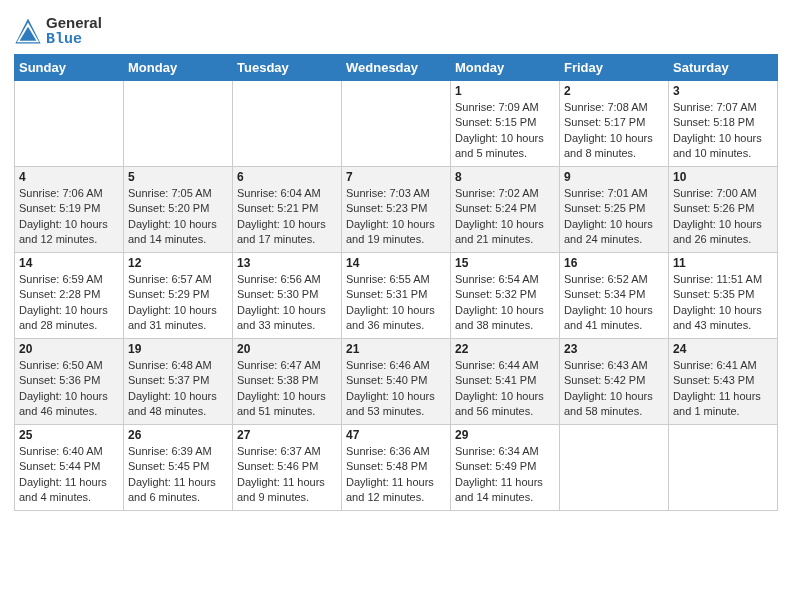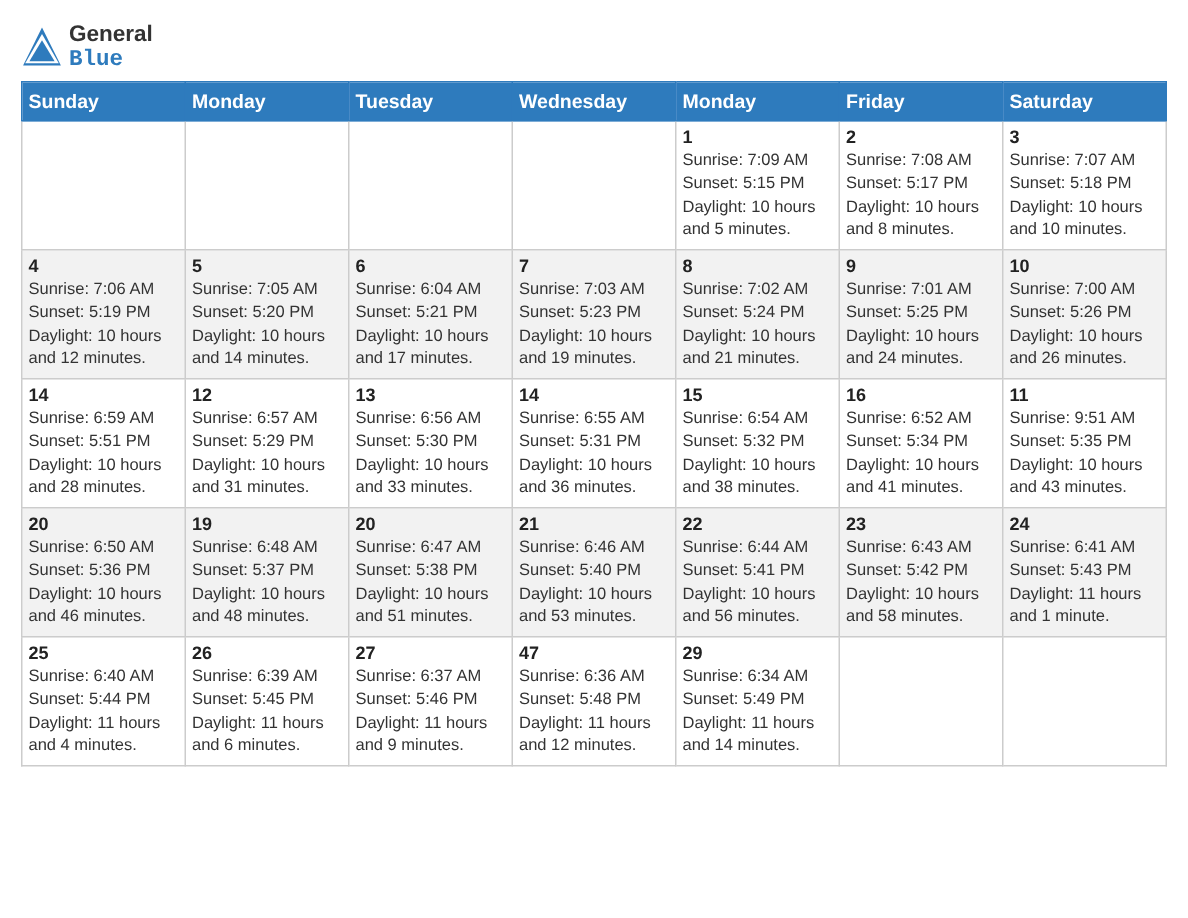--- a/index.html
+++ b/index.html
@@ -193,21 +193,21 @@
             <div class="day-info">Sunrise: 7:00 AM
 Sunset: 5:26 PM
 Daylight: 10 hours
 and 26 minutes.</div>
           </td>
         </tr>
         <tr>
           <td>
             <span class="day-num">14</span>
             <div class="day-info">Sunrise: 6:59 AM
-Sunset: 5:51 PM
+Sunset: 2:28 PM
 Daylight: 10 hours
 and 28 minutes.</div>
           </td>
           <td>
             <span class="day-num">12</span>
             <div class="day-info">Sunrise: 6:57 AM
 Sunset: 5:29 PM
 Daylight: 10 hours
 and 31 minutes.</div>
           </td>
@@ -234,21 +234,21 @@
           </td>
           <td>
             <span class="day-num">16</span>
             <div class="day-info">Sunrise: 6:52 AM
 Sunset: 5:34 PM
 Daylight: 10 hours
 and 41 minutes.</div>
           </td>
           <td>
             <span class="day-num">11</span>
-            <div class="day-info">Sunrise: 9:51 AM
+            <div class="day-info">Sunrise: 11:51 AM
 Sunset: 5:35 PM
 Daylight: 10 hours
 and 43 minutes.</div>
           </td>
         </tr>
         <tr>
           <td>
             <span class="day-num">20</span>
             <div class="day-info">Sunrise: 6:50 AM
 Sunset: 5:36 PM

